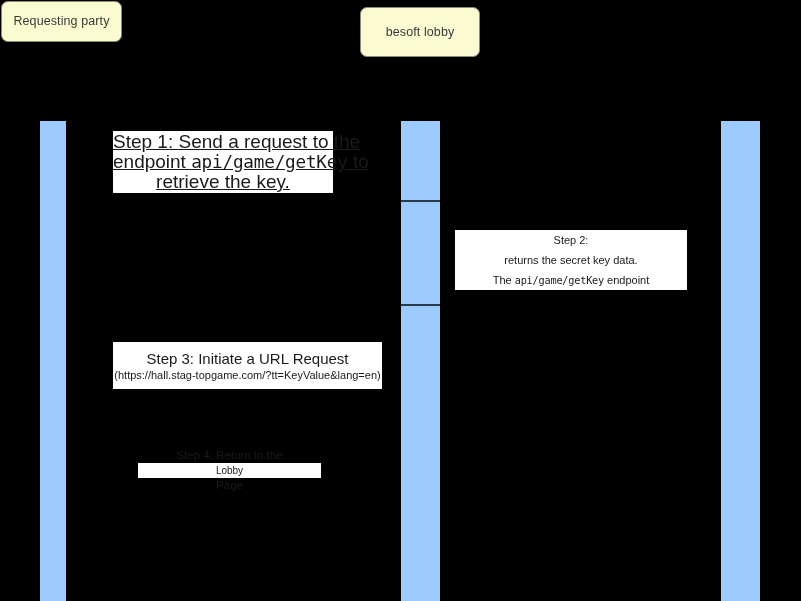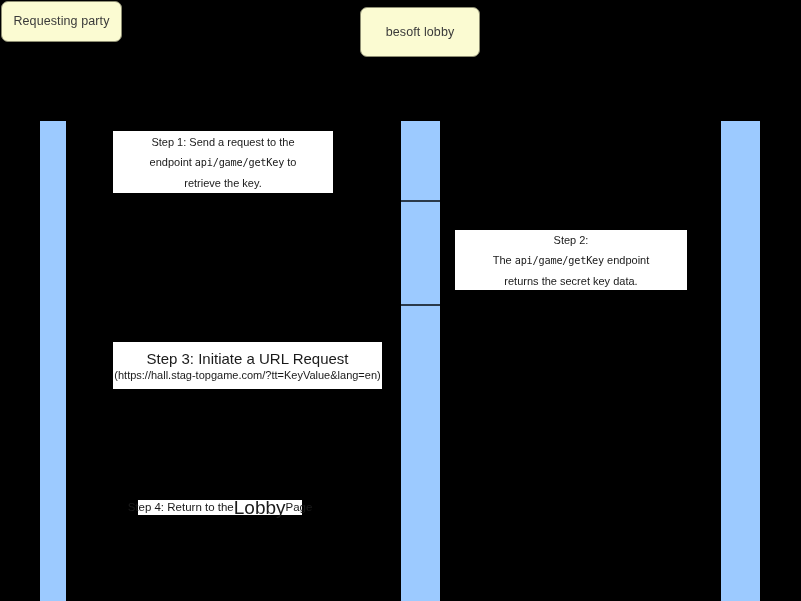--- a/index.html
+++ b/index.html
@@ -68,26 +68,26 @@
     width: 100%;
     text-align: center;
   }
   .mono {
     font-family: "DejaVu Sans Mono", "Liberation Mono", monospace;
     font-size: 0.93em;
     letter-spacing: -0.2px;
   }
 
   
-  #msg-step1 { font-size: 11px; line-height: 20px; }
+  #msg-step1 { font-size: 19px; line-height: 20px; text-decoration: underline; }
   #msg-step2 { font-size: 11px; line-height: 20px; }
   #msg-step3-title { font-size: 15px; line-height: 19px; }
   #msg-step3-url { font-size: 11px; line-height: 14px; }
   #msg-step4 { font-size: 11.5px; line-height: 15px; }
-  .bigword { font-size: 19px; }
+  .bigword { font-size: 10px; }
 </style>
 </head>
 <body>
 
 <div id="canvas">
 
   <div class="participant" id="p0" style="left:1px; top:1px; width:121px; height:41px;">
     <span>Requesting party</span>
   </div>
 
@@ -107,28 +107,28 @@
   <div class="lifeline" style="left:721px; top:121px; width:39px; height:480px;"></div>
 
   <div class="msgbox" id="msg-step1" style="left:113px; top:131px; width:220px; height:62px;">
     <span class="msg-line">Step 1: Send a request to the</span>
     <span class="msg-line"><span>endpoint </span><span class="mono">api/game/getKey</span><span> to</span></span>
     <span class="msg-line">retrieve the key.</span>
   </div>
 
   <div class="msgbox" id="msg-step2" style="left:455px; top:230px; width:232px; height:60px;">
     <span class="msg-line">Step 2:</span>
+    <span class="msg-line">returns the secret key data.</span>
     <span class="msg-line"><span>The </span><span class="mono">api/game/getKey</span><span> endpoint</span></span>
-    <span class="msg-line">returns the secret key data.</span>
   </div>
 
   <div class="msgbox" style="left:113px; top:342px; width:269px; height:47px;">
     <span class="msg-line" id="msg-step3-title">Step 3: Initiate a URL Request</span>
     <span class="msg-line" id="msg-step3-url">(https://hall.stag-topgame.com/?tt=KeyValue&amp;lang=en)</span>
   </div>
 
-  <div class="msgbox" id="msg-step4" style="left:138px; top:463px; width:164px; height:15px; flex-direction:row;margin-top:37px;">
+  <div class="msgbox" id="msg-step4" style="left:138px; top:463px; width:183px; height:15px; flex-direction:column;">
     <span>Step 4: Return to the </span>
       <span class="bigword">Lobby</span>
       <span> Page</span>
   </div>
 
 </div>
 
 </body></html>

